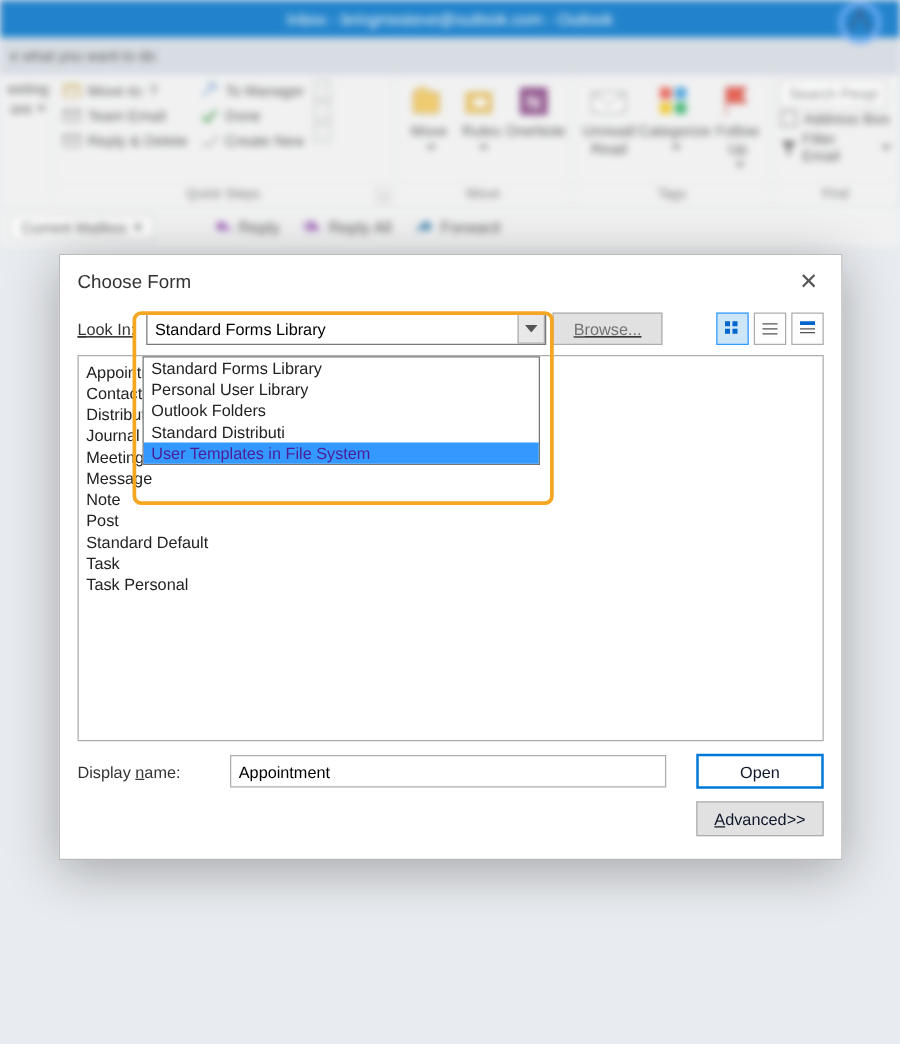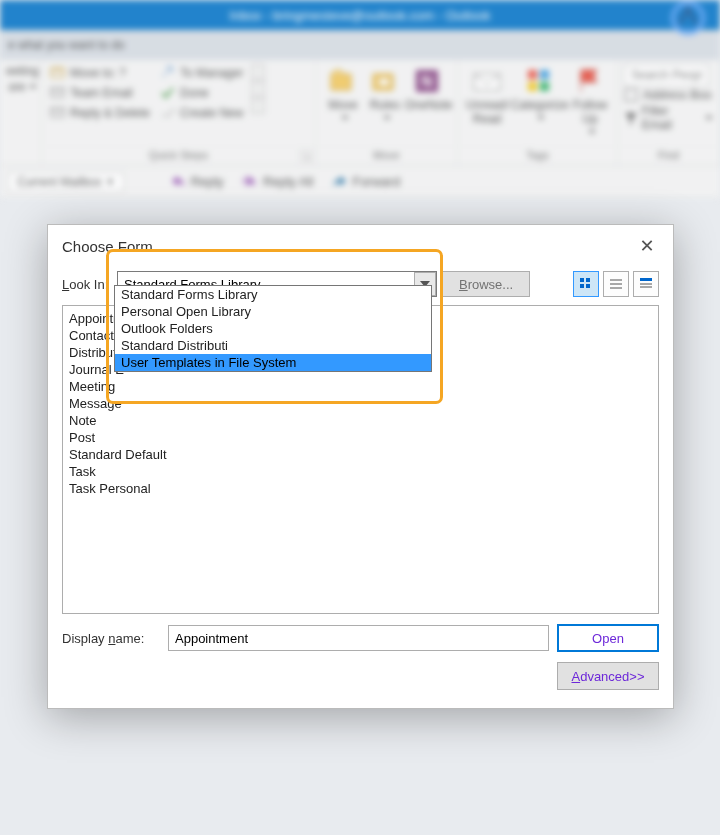--- a/index.html
+++ b/index.html
@@ -32,51 +32,51 @@
     .tiny-item svg { width: 14px; height: 14px; }
 
     .bar2 { background: #f3f3f3; height: 32px; display: flex; align-items: center; gap: 6px; padding: 0 8px; border-bottom: 1px solid #e5e5e5; }
     .dropdown-pill { border: 1px solid #c8c8c8; background: #fff; padding: 2px 8px; font-size: 12px; color: #444; display: flex; align-items: center; gap: 4px; }
     .action-link { display: flex; align-items: center; gap: 4px; font-size: 13px; color: #444; padding: 2px 6px; }
     .action-link svg { width: 17px; height: 17px; }
 
     .blur-bg { position: absolute; inset: 0; filter: blur(3px); opacity: 0.85; }
 
     
-    .modal { position: absolute; left: 47px; top: 224px; width: 627px; height: 485px; background: #fff; box-shadow: 0 8px 40px rgba(0,0,0,0.3); border: 1px solid #bbb; }
+    .modal { position: absolute; left: 47px; top: 203px; width: 627px; height: 485px; background: #fff; box-shadow: 0 8px 40px rgba(0,0,0,0.3); border: 1px solid #bbb; }
     .modal-title { display: flex; justify-content: space-between; align-items: center; padding: 10px 14px 6px; font-size: 15px; color: #333; }
     .close-x { font-size: 18px; color: #555; cursor: pointer; width: 24px; text-align: center; }
     .modal-body { padding: 8px 14px 14px; display: flex; flex-direction: column; height: calc(100% - 42px); }
 
-    .lookin-row { display: flex; align-items: center; gap: 5px; margin-bottom: 8px; position: relative; }
+    .lookin-row { display: flex; align-items: center; gap: 5px; margin-bottom: 8px; position: relative; text-decoration: underline; }
     .lookin-label { font-size: 13px; color: #333; width: 50px; }
     .combo { flex: 0 0 320px; position: relative; }
     .combo-input { width: 100%; height: 26px; border: 1px solid #7a7a7a; padding: 2px 24px 2px 6px; font-size: 13px; background: #fff; }
     .combo-btn { position: absolute; right: 1px; top: 1px; width: 22px; height: 24px; background: #e8e8e8; border: 1px solid #adadad; display: flex; align-items: center; justify-content: center; }
     .highlight-box { position: absolute; left: 106px; top: 249px; width: 337px; height: 155px; border: 3px solid #f5a623; border-radius: 7px; pointer-events: none; z-index: 10; }
 
     .combo-dropdown { position: absolute; left: 114px; top: 285px; width: 318px; background: #fff; border: 1px solid #767676; z-index: 5; }
     .combo-opt { padding: 1px 6px; font-size: 13px; color: #222; cursor: pointer; }
-    .combo-opt.selected { background: #3399ff; color: #000000; }
+    .combo-opt.selected { background: #3399ff; color: #4c1d95; }
 
     .browse-btn { background: #e1e1e1; border: 1px solid #adadad; color: #737373; font-size: 13px; padding: 3px 16px; height: 26px; }
 
     .view-btns { display: flex; gap: 4px; margin-left: auto; }
     .view-btn { width: 26px; height: 26px; border: 1px solid #adadad; background: #fdfdfd; display: flex; align-items: center; justify-content: center; }
     .view-btn.active { background: #cde6f7; border-color: #3399ff; }
 
     .listbox { flex: 1; border: 1px solid #adadad; padding: 4px 6px; overflow: auto; background: #fff; }
     .listbox-item { font-size: 13px; color: #222; padding: 1px 0; }
 
-    .field-row { display: flex; align-items: center; gap: 8px; margin-top: 10px; }
+    .field-row { display: flex; align-items: center; gap: 24px; margin-top: 10px; }
     .field-label { width: 98px; font-size: 13px; color: #333; }
     .field-label.disabled { color: #a0a0a0; }
     .field-input { flex: 1; height: 26px; border: 1px solid #adadad; padding: 2px 6px; font-size: 13px; }
     .field-input.file { background: #fff; border-color: #d6d6d6; }
-    .action-btn { width: 102px; height: 28px; border: 1px solid #adadad; background: #e1e1e1; font-size: 13px; color: #6d28d9; text-align: center; }
+    .action-btn { width: 102px; height: 28px; border: 1px solid #adadad; background: #e1e1e1; font-size: 13px; color: #0f172a; text-align: center; }
     .action-btn.primary { border: 2px solid #0078d7; background: #fff; }
     .advanced-row { display: flex; justify-content: flex-end; margin-top: 10px; }
 
     .search-box { border: 1px solid #c0c0c0; background: #fff; height: 22px; font-size: 12px; color: #888; padding: 2px 6px; width: 85px; }
     .underline { text-decoration: underline; }
     .qs-spin { width: 14px; display: flex; flex-direction: column; gap: 1px; }
     .qs-spin div { height: 16px; border: 1px solid #c0c0c0; background: #eee; }
     .chev::after { content: ""; display: inline-block; border: 4px solid transparent; border-top-color: #666; margin-left: 3px; transform: translateY(2px); }
   </style>
 </head>
@@ -333,19 +333,19 @@
       <button class="action-btn primary">Open</button>
     </div>
     <div class="advanced-row">
       <button class="action-btn"><span class="underline">A</span>dvanced&gt;&gt;</button>
     </div>
   </div>
 </div>
 
 <div class="combo-dropdown">
   <div class="combo-opt">Standard Forms Library</div>
-  <div class="combo-opt">Personal Open Library</div>
+  <div class="combo-opt">Personal User Library</div>
   <div class="combo-opt">Outlook Folders</div>
   <div class="combo-opt">Standard Distributi</div>
   <div class="combo-opt selected">User Templates in File System</div>
 </div>
 
 <div class="highlight-box"></div>
 
 </body></html>

